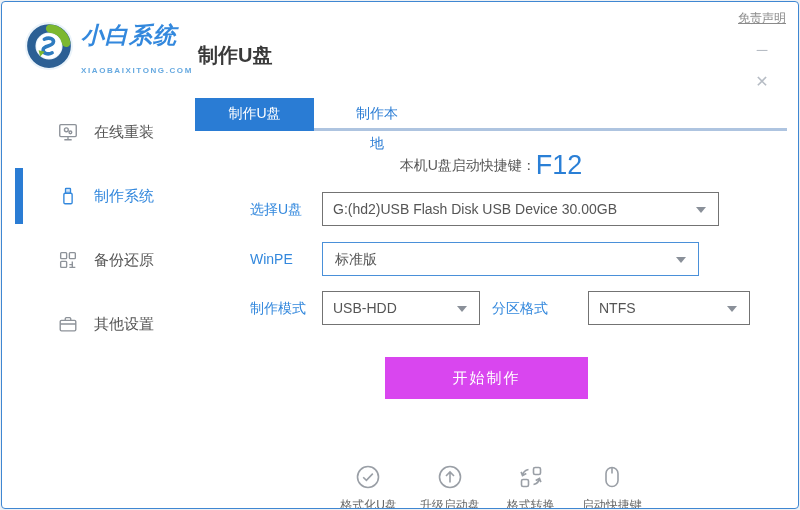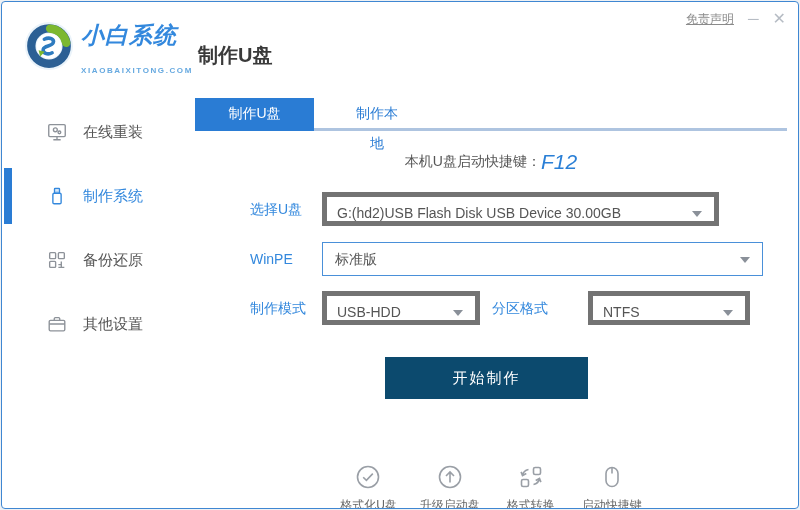--- a/index.html
+++ b/index.html
@@ -2,76 +2,76 @@
 <html><head>
 <meta charset="utf-8">
 <style>
   * { margin:0; padding:0; box-sizing:border-box; }
   html,body { width:800px; height:510px; background:#eef1f4;
     font-family:"Liberation Sans","DejaVu Sans",sans-serif; }
   .window { position:relative; width:798px; height:508px; margin:1px;
     background:#ffffff; border:1px solid #3f87d2; border-radius:4px; overflow:hidden; }
 
   
-  .win-controls { position:absolute; top:8px; right:12px; display:flex; align-items:center; gap:14px; z-index:5; }
+  .win-controls { position:absolute; top:8px; right:12px; display:flex; align-items:center; gap:14px; z-index:5;flex-direction:column; }
   .disclaimer { font-size:12px; color:#8a8a8a; text-decoration:underline; cursor:pointer; }
   .win-btn { font-size:15px; color:#b6bcc4; cursor:pointer; line-height:18px; }
   .win-btn.close { font-size:16px; }
 
   
   .logo { position:absolute; top:19px; left:22px; display:flex; align-items:center; }
   .logo-badge { width:50px; height:50px; }
   .brand { margin-left:7px; }
   .brand-name { font-size:23px; font-weight:bold; font-style:italic; color:#3388dd; letter-spacing:1px; line-height:26px; }
   .brand-domain { font-size:8px; font-weight:bold; color:#66a9e0; letter-spacing:1.6px; margin-top:18px; }
 
   .page-title { position:absolute; left:196px; top:40px; font-size:20px; font-weight:600; color:#3a3a3a; }
 
   
-  .sidebar { position:absolute; left:2px; top:98px; width:186px; }
+  .sidebar { position:absolute; left:13px; top:98px; width:186px; }
   .side-item { position:relative; height:64px; display:flex; align-items:center; padding-left:42px; cursor:pointer; color:#777; }
   .side-item .s-icon { width:22px; height:22px; color:#8d9299; display:block; }
   .side-item .s-icon svg { width:22px; height:22px; display:block; }
   .side-item .s-label { margin-left:15px; font-size:15px; color:#555; }
   .side-item.active::before { content:""; position:absolute; left:0; top:4px; width:8px; height:56px; background:#2a7cd4; }
   .side-item.active .s-icon { color:#3388dd; }
   .side-item.active .s-label { color:#3388dd; }
 
   
   .tabs { position:absolute; left:193px; top:96px; height:30px; display:flex; }
   .tab { height:30px; line-height:30px; font-size:14px; cursor:pointer; }
   .tab.active { width:119px; background:#2a7cd4; color:#ffffff; text-align:center; }
   .tab.plain { color:#2a7cd4; padding-left:36px; width:90px; text-align:center; }
   .tab-underline { position:absolute; left:193px; top:126px; width:592px; height:3px; background:#aec4e0; }
   .tab-underline .dark { position:absolute; left:0; top:0; width:119px; height:3px; background:#2a7cd4; }
 
   
   .hotkey { position:absolute; left:193px; top:148px; width:592px; text-align:center; }
   .hotkey-label { font-size:14px; color:#555; vertical-align:middle; }
-  .hotkey-value { font-size:21px; color:#2a7fd6; vertical-align:middle;font-style:italic; }
+  .hotkey-value { font-size:27px; color:#2a7fd6; vertical-align:middle; }
 
   
   .field-label { position:absolute; font-size:14px; color:#3388dd; line-height:34px; }
-  .dropdown { position:absolute; height:34px; background:#fff; border:5px solid #737373;
+  .dropdown { position:absolute; height:34px; background:#fff; border:1px solid #737373;
     font-size:14px; color:#555; line-height:32px; padding-left:10px; cursor:pointer; }
   .dropdown.focused { border:1px solid #4a90d9; }
   .caret { position:absolute; right:12px; top:14px; width:0; height:0;
     border-left:5px solid transparent; border-right:5px solid transparent; border-top:6px solid #8a9099; }
 
   .lbl-usb   { left:248px; top:190px; }
   .dd-usb    { left:320px; top:190px; width:397px; }
   .lbl-winpe { left:248px; top:240px; }
-  .dd-winpe  { left:320px; top:240px; width:441px;padding-left:12px; }
+  .dd-winpe  { left:320px; top:240px; width:377px;padding-left:12px; }
   .lbl-mode  { left:248px; top:289px; }
   .dd-mode   { left:320px; top:289px; width:158px; }
   .lbl-part  { left:490px; top:289px; }
   .dd-part   { left:555px; top:289px; width:162px;margin-left:31px; }
 
   .start-btn { position:absolute; left:383px; top:355px; width:203px; height:42px;
-    background:#0c4a6e; color:#fff; border:none; font-size:15px; cursor:pointer;
+    background:#d946ef; color:#fff; border:none; font-size:15px; cursor:pointer;
     font-family:inherit; letter-spacing:2px; }
 
   
   .tools { position:absolute; left:193px; top:461px; width:592px;
     display:flex; justify-content:center; gap:23px; }
   .tool { display:flex; flex-direction:column; align-items:center; min-width:56px; cursor:pointer; }
   .tool .t-icon { width:28px; height:28px; color:#9a9fa6; }
   .tool .t-icon svg { width:28px; height:28px; display:block; }
   .tool .t-label { margin-top:6px; font-size:12px; color:#666; white-space:nowrap; }
 </style>

